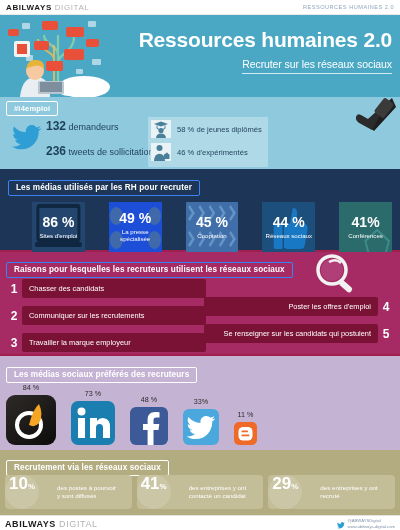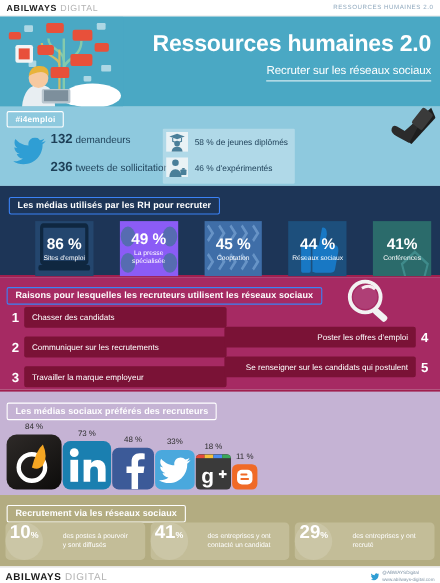--- a/index.html
+++ b/index.html
@@ -81,21 +81,21 @@
     color: #ffffff; font-size: 8.2px; font-weight: bold;
     padding: 2.5px 7px; letter-spacing: .1px;
   }
   .media-row { display: flex; margin-top: 6px; height: 50px; }
   .media-cell {
     position: relative; flex: 1; overflow: hidden;
     display: flex; flex-direction: column; align-items: center; justify-content: center;
     color: #ffffff; text-align: center; margin-left: 24px;
   }
   .mc-1 { background: #24466e; }
-  .mc-2 { background: #8b5cf6; }
+  .mc-2 { background: #1d4ed8; }
   .mc-3 { background: #3f6ea8; }
   .mc-4 { background: #1d4f7c; }
   .mc-5 { background: #2b6b6b; }
   .m-pct { font-size: 14px; font-weight: bold; position: relative; z-index: 3; line-height: 1; }
   .m-lbl { font-size: 6.1px; margin-top: 3px; position: relative; z-index: 3; line-height: 1.15; }
 
   
   .sec-raisons {
     position: relative; width: 100%; height: 102px;
     background: #a62a63; padding: 6px 6px 0;
@@ -118,21 +118,21 @@
 
   
   .sec-social {
     position: relative; width: 100%; height: 96px;
     background: #c5b3d4; padding: 7px 6px 0;
     border-top: 2px solid #a01f4e;
   }
   .banner-title.light { border-color: #ffffff; color: #ffffff; }
   .logo-row {
     position: absolute; left: 6px; right: 6px; bottom: 5px;
-    display: flex; align-items: flex-end; justify-content: flex-start; gap: 1px;
+    display: flex; align-items: flex-end; justify-content: flex-start; gap: 15px;
   }
   .logo-item { display: flex; flex-direction: column; align-items: center; }
   .logo-pct { font-size: 7.2px; color: #2b2b2b; margin-bottom: 3px; }
   .logo-box { border-radius: 7px; overflow: hidden; position: relative; }
   .lg-viadeo { width: 50px; height: 50px; background: linear-gradient(145deg,#2e2a28,#0d0c0b); border-radius: 9px; }
   .lg-linkedin { width: 44px; height: 44px; background: #1a7fb0; border-radius: 7px; }
   .lg-facebook { width: 38px; height: 38px; background: #3c5a98; border-radius: 6px; }
   .lg-twitter { width: 36px; height: 36px; background: #4aa8dd; border-radius: 6px; }
   .lg-google { width: 32px; height: 32px; background: #3a3a3a; border-radius: 4px; }
   .lg-blogger { width: 23px; height: 23px; background: #f06a27; border-radius: 5px; }
@@ -442,36 +442,20 @@
 
       <div class="logo-item">
         <span class="logo-pct">33%</span>
         <span class="logo-box lg-twitter">
           <svg width="36" height="36" viewBox="0 0 36 36">
             <path d="M32 9.5c-1 .5-2.1.8-3.3 1 1.2-.7 2.1-1.8 2.5-3.2-1.1.7-2.4 1.1-3.7 1.4-1.1-1.1-2.6-1.8-4.3-1.8-3.2 0-5.8 2.6-5.8 5.8 0 .5 0 .9.1 1.3-4.8-.2-9.1-2.5-12-6-.5.9-.8 1.9-.8 3 0 2 1 3.8 2.6 4.9-.9 0-1.8-.3-2.6-.7v.1c0 2.8 2 5.1 4.6 5.7-.5.1-1 .2-1.5.2-.4 0-.7 0-1.1-.1.7 2.3 2.9 3.9 5.4 4-2 1.6-4.5 2.5-7.2 2.5-.5 0-.9 0-1.4-.1 2.6 1.6 5.7 2.6 9 2.6 10.8 0 16.7-9 16.7-16.7v-.8c1.2-.8 2.2-1.9 3-3.1z" fill="#ffffff"></path>
           </svg>
         </span>
       </div>
 
-      <div class="logo-item">
-        <span class="logo-pct">18 %</span>
-        <span class="logo-box lg-google">
-          <svg width="32" height="32" viewBox="0 0 32 32">
-            <rect x="0" y="0" width="8" height="3.5" fill="#e64a38"></rect>
-            <rect x="8" y="0" width="8" height="3.5" fill="#f5c13a"></rect>
-            <rect x="16" y="0" width="8" height="3.5" fill="#4a8cf0"></rect>
-            <rect x="24" y="0" width="8" height="3.5" fill="#3aa85a"></rect>
-            <text x="5" y="26" font-family="Liberation Sans, sans-serif" font-size="19" font-weight="bold" fill="#ffffff">g</text>
-            <g stroke="#ffffff" stroke-width="2">
-              <path d="M21 18 h7"></path>
-                <path d="M24.5 14.5 v7"></path>
-            </g>
-          </svg>
-        </span>
-      </div>
 
       <div class="logo-item">
         <span class="logo-pct">11 %</span>
         <span class="logo-box lg-blogger">
           <svg width="23" height="23" viewBox="0 0 23 23">
             <rect x="4.5" y="5" width="14" height="13.5" rx="4.5" fill="#ffffff"></rect>
             <g fill="#f06a27">
               <rect x="7.5" y="8.5" width="6.5" height="1.8" rx=".9"></rect>
               <rect x="7.5" y="12.5" width="8" height="1.8" rx=".9"></rect>
             </g>

